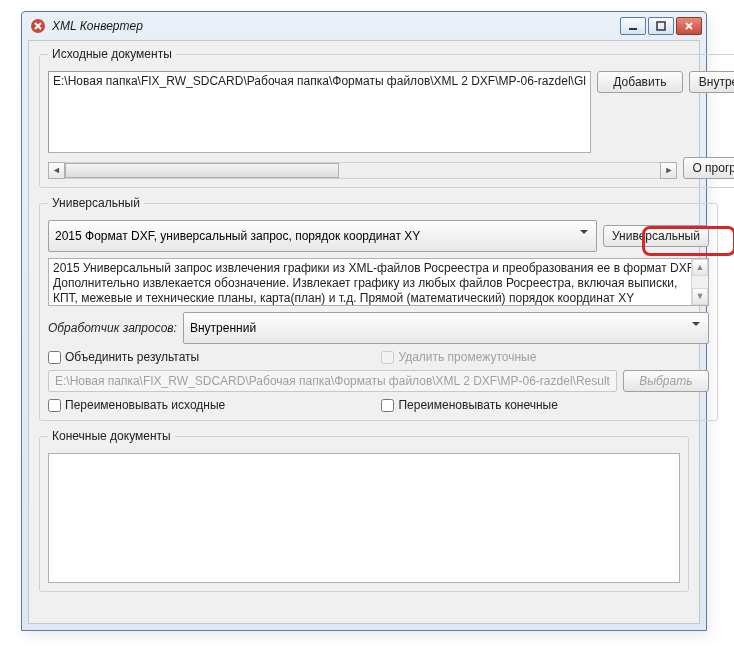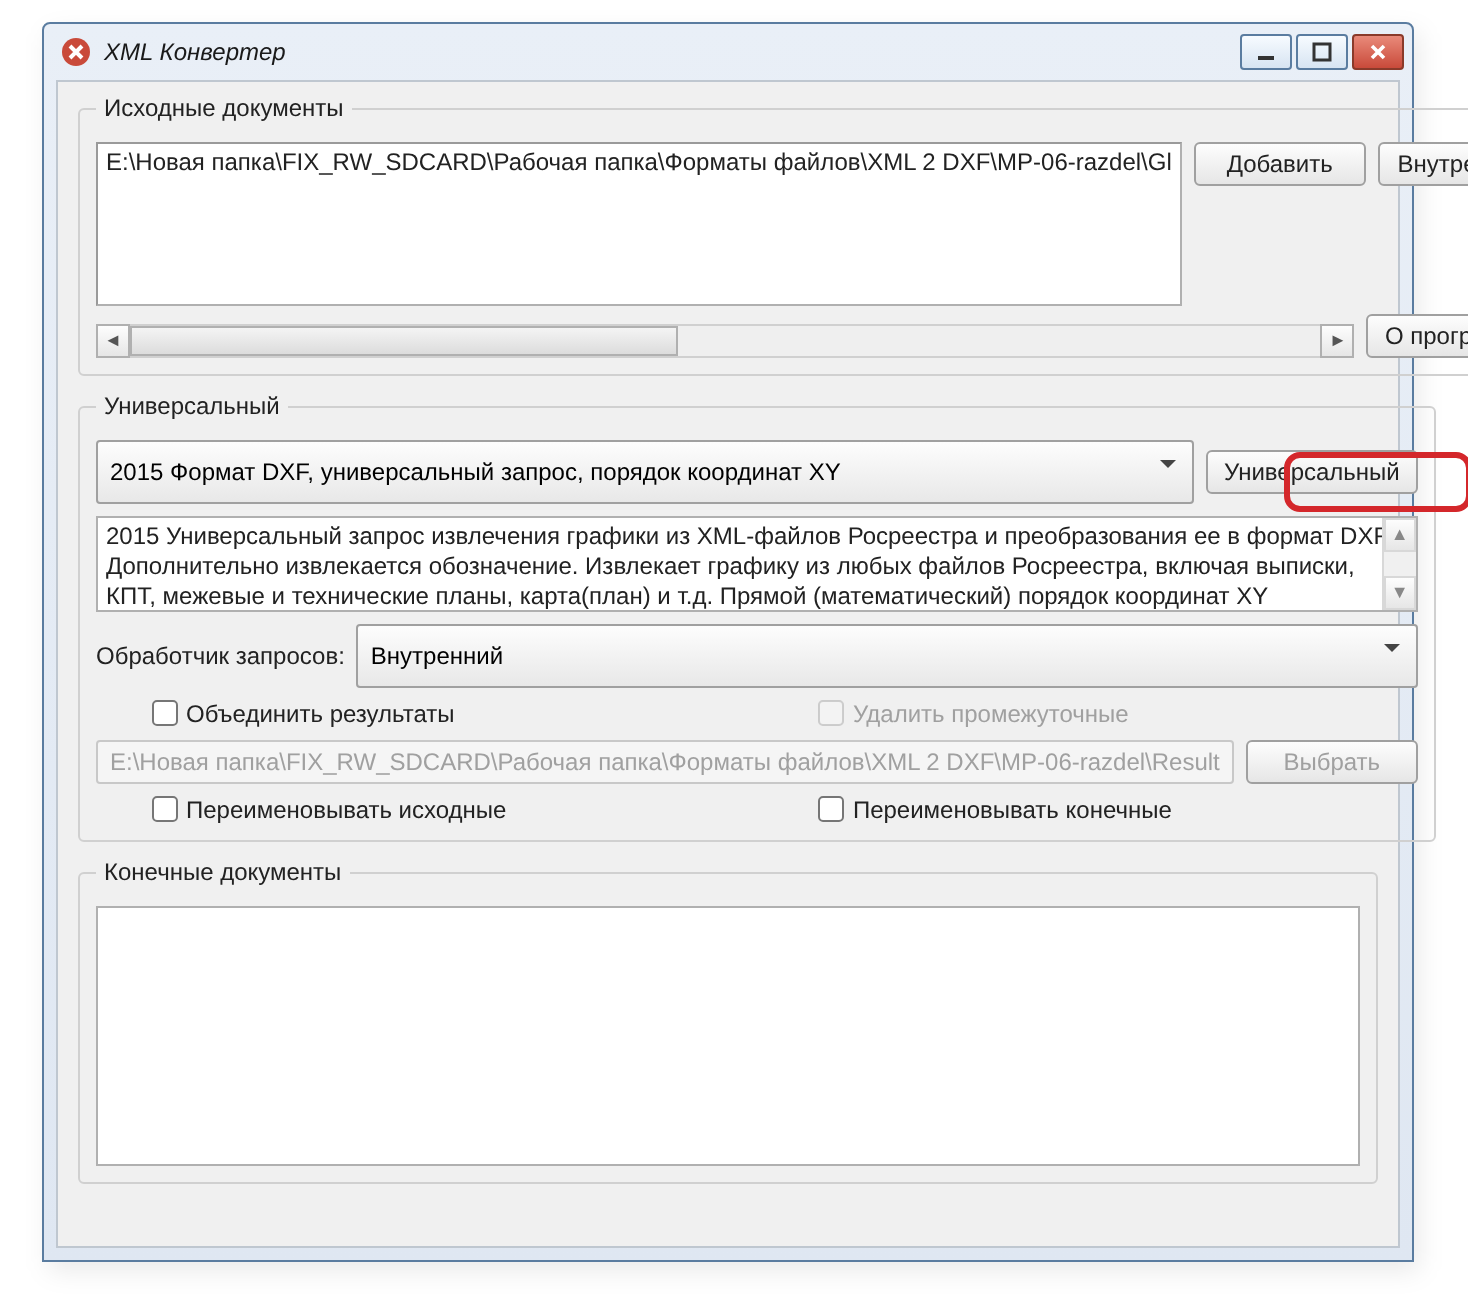--- a/index.html
+++ b/index.html
@@ -13,33 +13,33 @@
 .winbtn { width: 26px; height: 18px; border: 1px solid #5a7ca0; border-radius: 2px; background: linear-gradient(#f7fbff, #d7e4f2); display: flex; align-items: center; justify-content: center; cursor: pointer; }
 .winbtn.close { background: linear-gradient(#e98a7a, #c94a3a); border-color: #8a3a2a; color: #fff; }
 .winbtn svg { display: block; }
 .client { position: absolute; top: 28px; left: 6px; right: 6px; bottom: 6px; background: #f0f0f0; border: 1px solid #bfc7d0; padding: 6px 10px 10px 10px; }
 fieldset { border: 1px solid #d0d0d0; border-radius: 3px; padding: 10px 8px 8px 8px; margin-bottom: 8px; position: relative; }
 legend { padding: 0 4px; color: #222; background: #f0f0f0; }
 .row { display: flex; gap: 6px; align-items: flex-start; }
 .srcbox { flex: 1; height: 82px; background: #fff; border: 1px solid #b0b0b0; border-top-color: #9a9a9a; border-left-color: #9a9a9a; padding: 2px 4px; overflow: hidden; color: #222; white-space: nowrap; }
 .btncol { display: flex; flex-direction: row; gap: 6px; }
 .btn { min-width: 86px; height: 22px; border: 1px solid #a0a0a0; border-radius: 3px; background: linear-gradient(#fdfdfd, #e6e6e6); cursor: pointer; padding: 0 8px; color: #222; }
-.btn:disabled { color: #a0a0a0; cursor: default; }
+.btn:disabled { color: #a0a0a0; cursor: default; font-style: italic; }
 .hscroll { display: flex; align-items: center; margin-top: 4px; gap: 0; flex: 1; }
 .sbtn { width: 17px; height: 17px; border: 1px solid #b0b0b0; background: linear-gradient(#fdfdfd, #e6e6e6); display: flex; align-items: center; justify-content: center; font-size: 9px; color: #555; cursor: pointer; }
 .strack { flex: 1; height: 17px; background: #efefef; border-top: 1px solid #d0d0d0; border-bottom: 1px solid #d0d0d0; position: relative; }
 .sthumb { position: absolute; left: 0; top: 0; bottom: 0; width: 46%; background: linear-gradient(#f4f4f4, #dcdcdc); border: 1px solid #b0b0b0; cursor: pointer; }
 .select { width: 100%; height: 32px; border: 1px solid #a0a0a0; background: linear-gradient(#fdfdfd, #e8e8e8); padding: 0 20px 0 6px; position: relative; display: flex; align-items: center; cursor: pointer; border-radius: 2px; }
 .select::after { content: ""; position: absolute; right: 8px; top: 9px; border: 4px solid transparent; border-top-color: #444; }
 .desc { height: 48px; background: #fff; border: 1px solid #b0b0b0; padding: 2px 4px; overflow: hidden; color: #222; line-height: 1.25; position: relative; }
 .desc-scroll { position: absolute; right: 0; top: 0; bottom: 0; width: 17px; background: #f0f0f0; border-left: 1px solid #d8d8d8; display: flex; flex-direction: column; justify-content: space-between; }
 .desc-scroll div { height: 17px; display: flex; align-items: center; justify-content: center; font-size: 9px; color: #888; border: 1px solid #d8d8d8; background: linear-gradient(#fdfdfd, #e6e6e6); }
 .frow { display: flex; align-items: center; gap: 6px; margin-top: 6px; }
-.lbl { color: #222; }
-.chk { display: flex; align-items: flex-start; gap: 4px; color: #222; margin-left: 28px; }
+.lbl { color: #222; font-style: italic; }
+.chk { display: flex; align-items: flex-end; gap: 4px; color: #222; }
 .chk.disabled { color: #a0a0a0; }
 .chk input { width: 13px; height: 13px; }
 .two { display: flex; }
 .two > * { flex: 1; }
 .txt { flex: 1; height: 22px; border: 1px solid #c8c8c8; background: #f5f5f5; color: #a0a0a0; padding: 0 6px; display: flex; align-items: center; white-space: nowrap; overflow: hidden; border-radius: 2px; }
 .outbox { height: 130px; background: #fff; border: 1px solid #b0b0b0; }
 .highlight { position: absolute; border: 3px solid #d4272b; border-radius: 8px; pointer-events: none; }
 .hl1 { top: 214px; left: 620px; width: 94px; height: 30px; }
 </style>
 </head>

